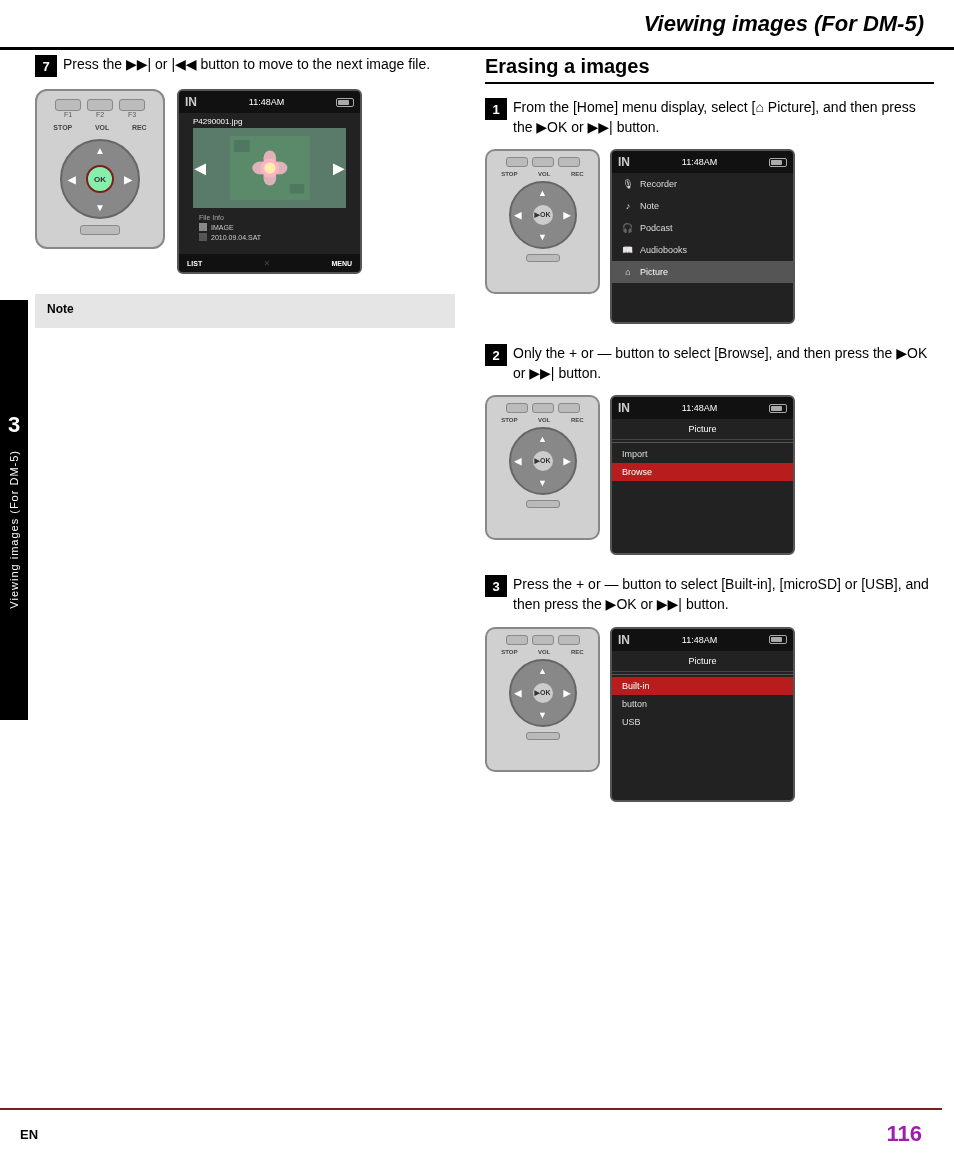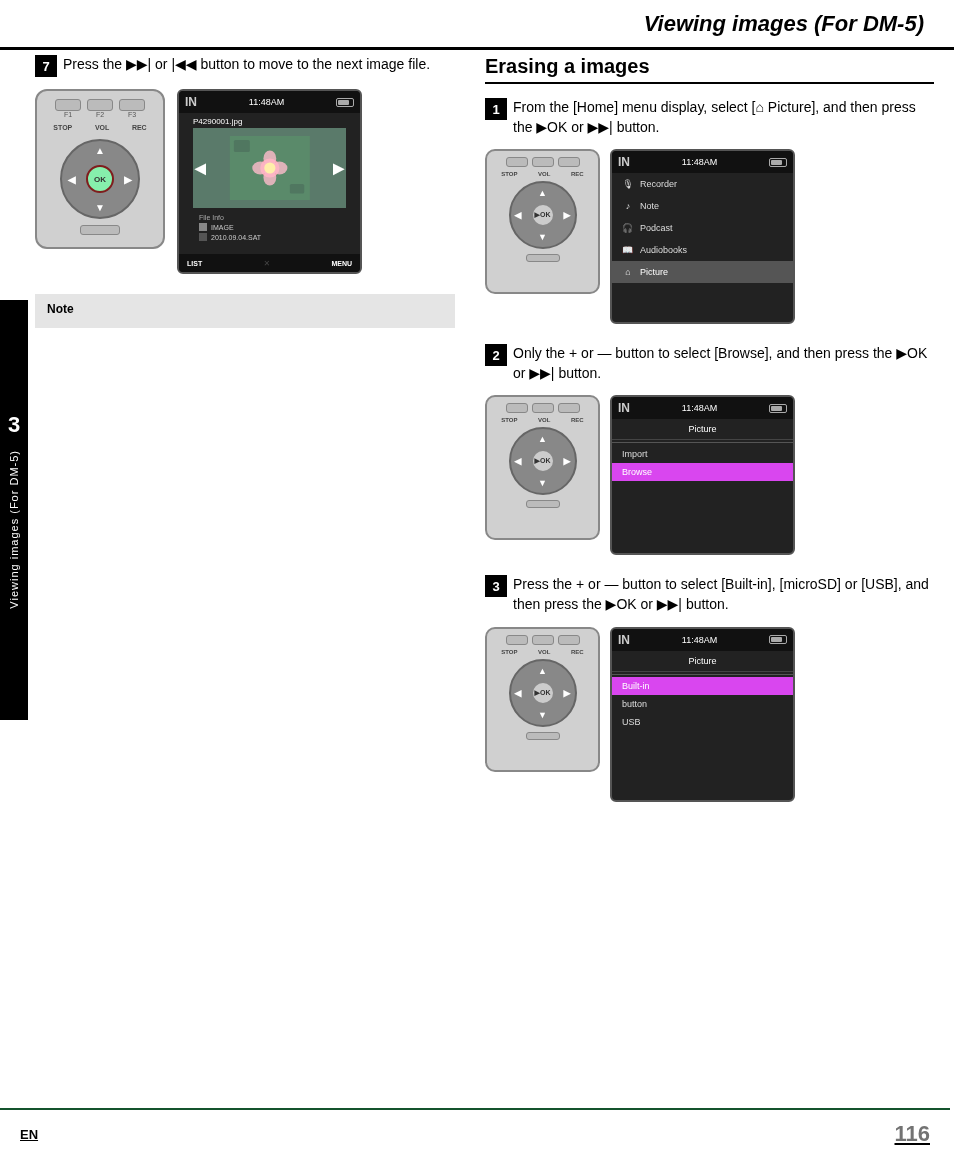--- a/index.html
+++ b/index.html
@@ -59,38 +59,37 @@
       transform: rotate(180deg);
       white-space: nowrap;
       letter-spacing: 1px;
     }
 
     
     .bottom-bar {
       position: absolute;
       bottom: 0;
       left: 0;
-      right: 4px;
+      right: 12px;
       height: 50px;
       display: flex;
       align-items: center;
       justify-content: space-between;
       padding: 0 20px;
-      border-top: 2px solid #14532d;
-      text-decoration: underline;
+      border-top: 2px solid #7f1d1d;
     }
     .bottom-en {
       font-size: 13px;
       font-weight: bold;
       color: #000;
     }
     .bottom-page {
       font-size: 22px;
       font-weight: bold;
-      color: #737373;
+      color: #a21caf;
     }
 
     
     .main-content {
       position: absolute;
       top: 55px;
       left: 35px;
       right: 20px;
       bottom: 55px;
     }
@@ -443,21 +442,21 @@
       text-align: center;
       padding: 5px;
       border-bottom: 1px solid #444;
     }
     .picture-item {
       padding: 4px 10px;
       font-size: 9px;
       color: #ddd;
     }
     .picture-item.highlighted {
-      background: #d946ef;
+      background: #b91c1c;
       color: #fff;
     }
 
     .divider-line {
       width: 100%;
       height: 1px;
       background: #555;
       margin: 2px 0;
     }
 

